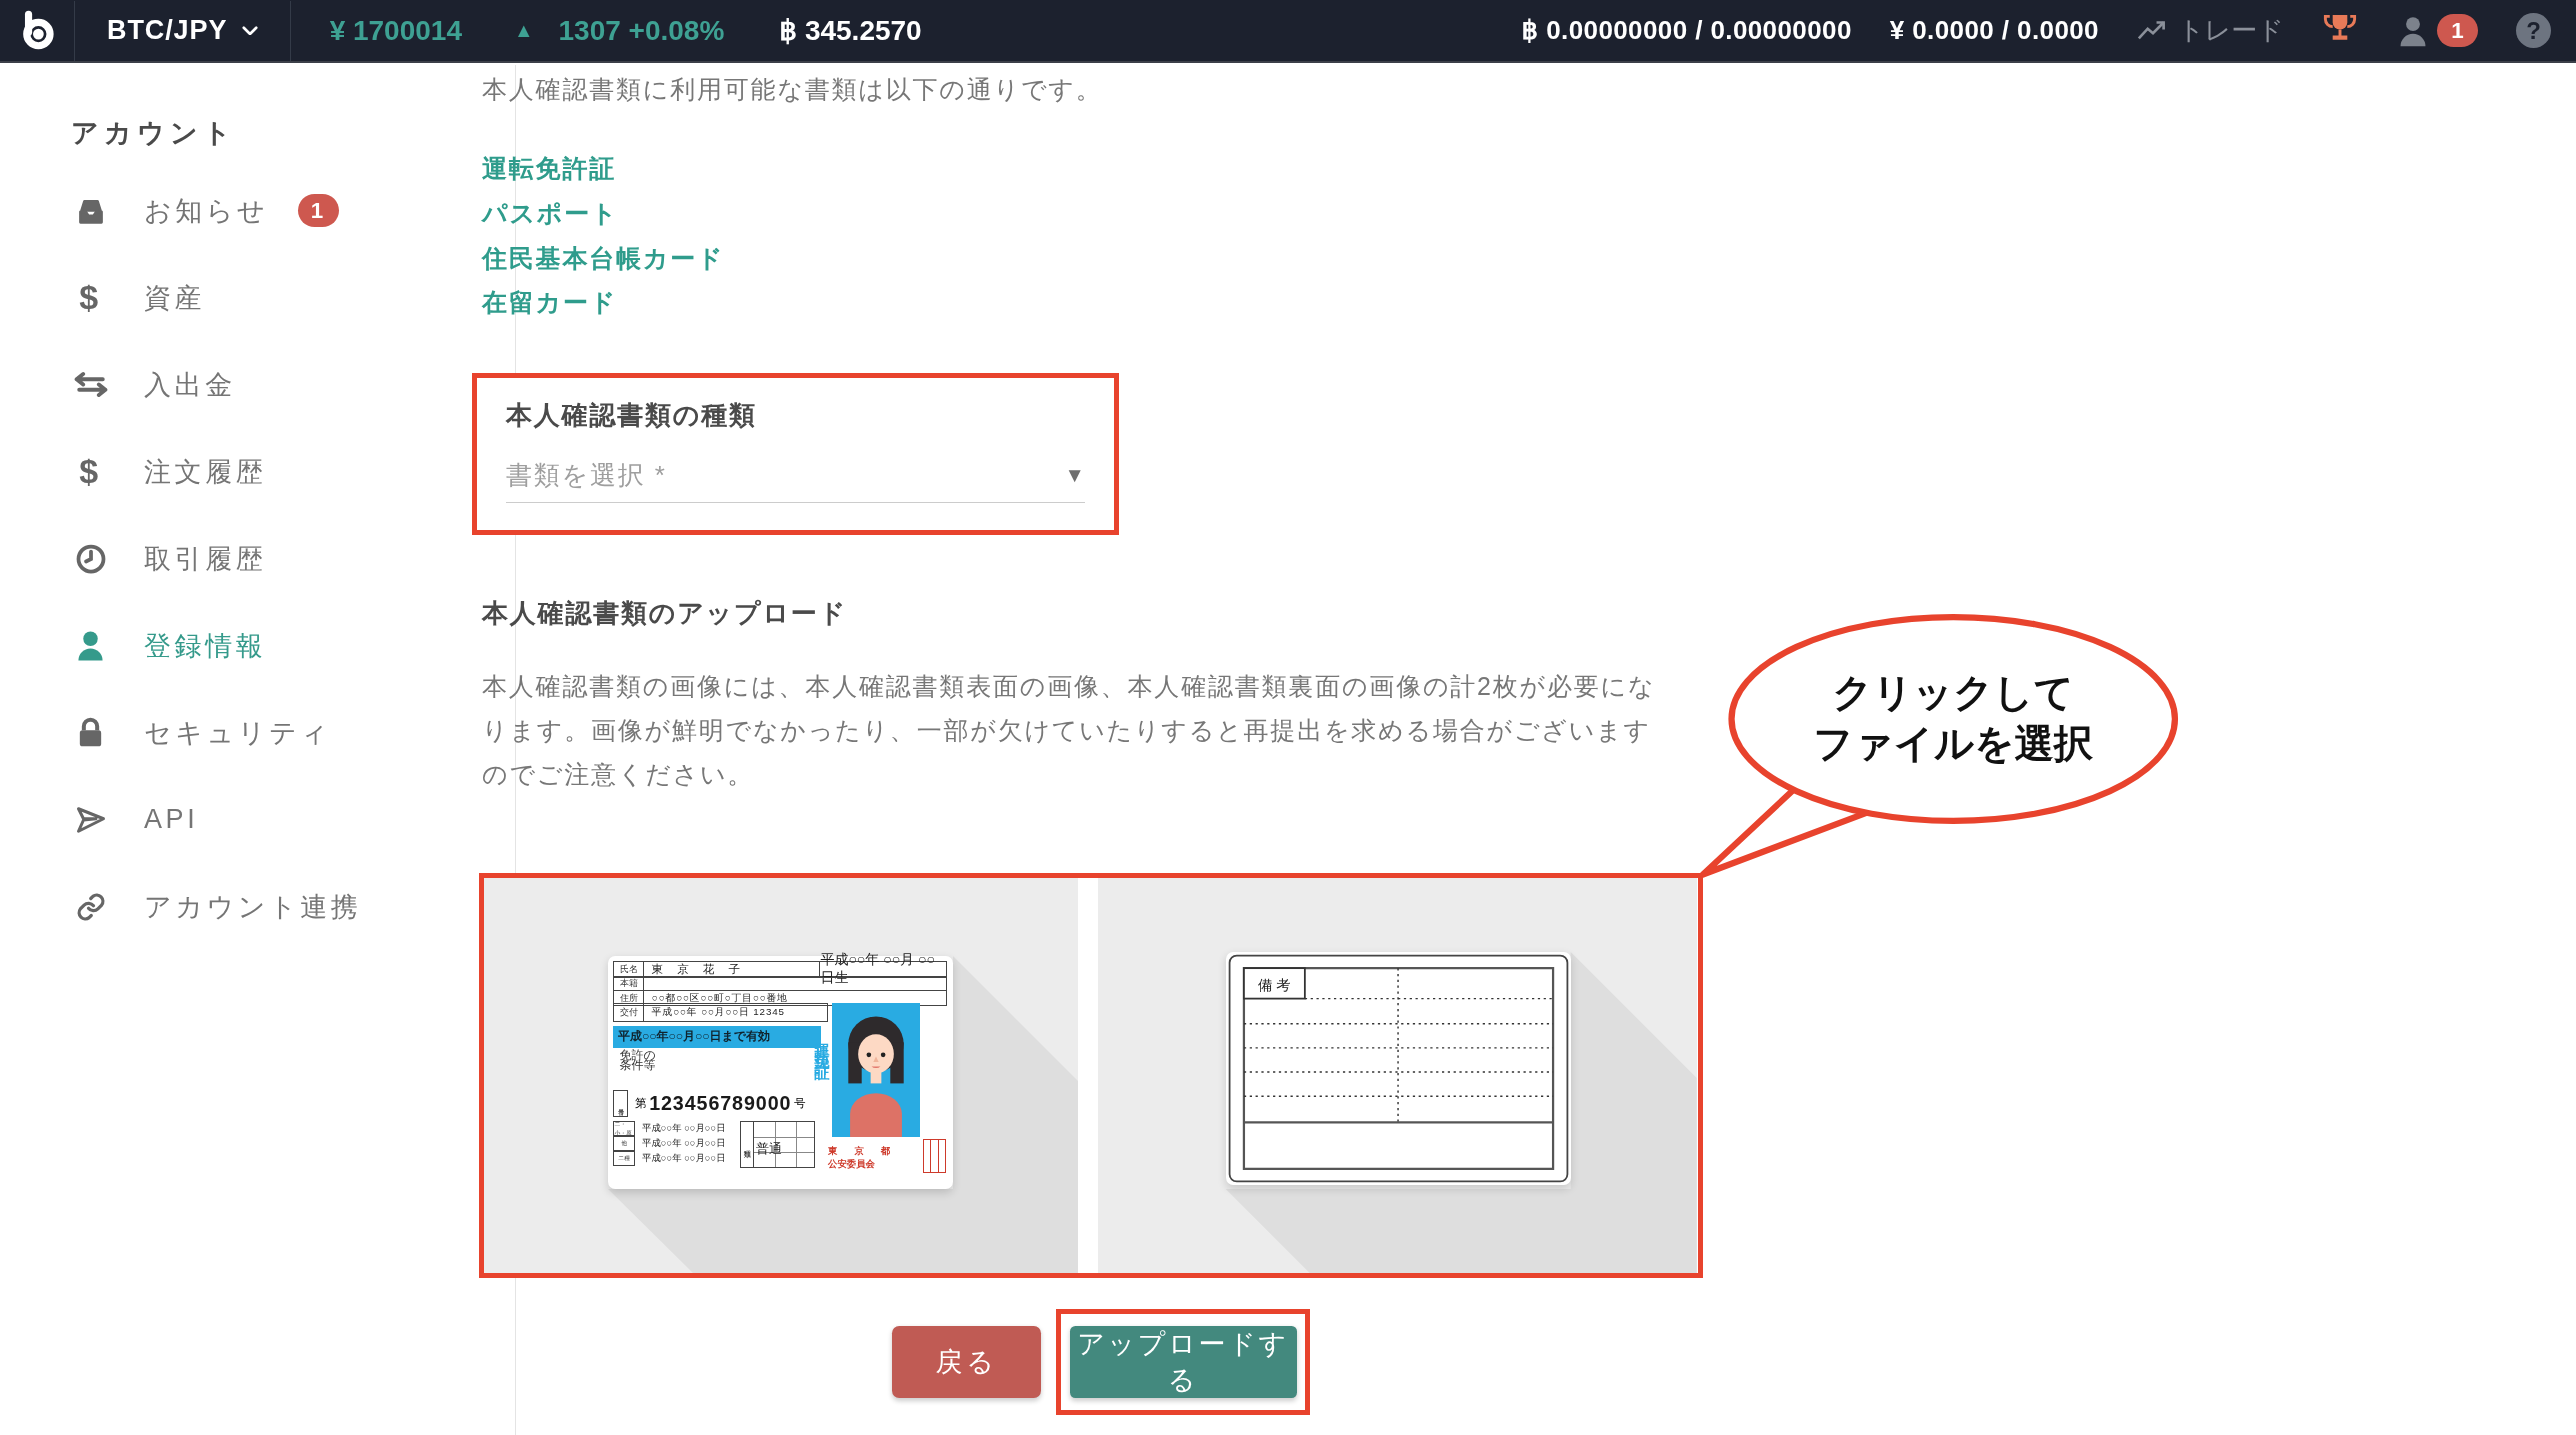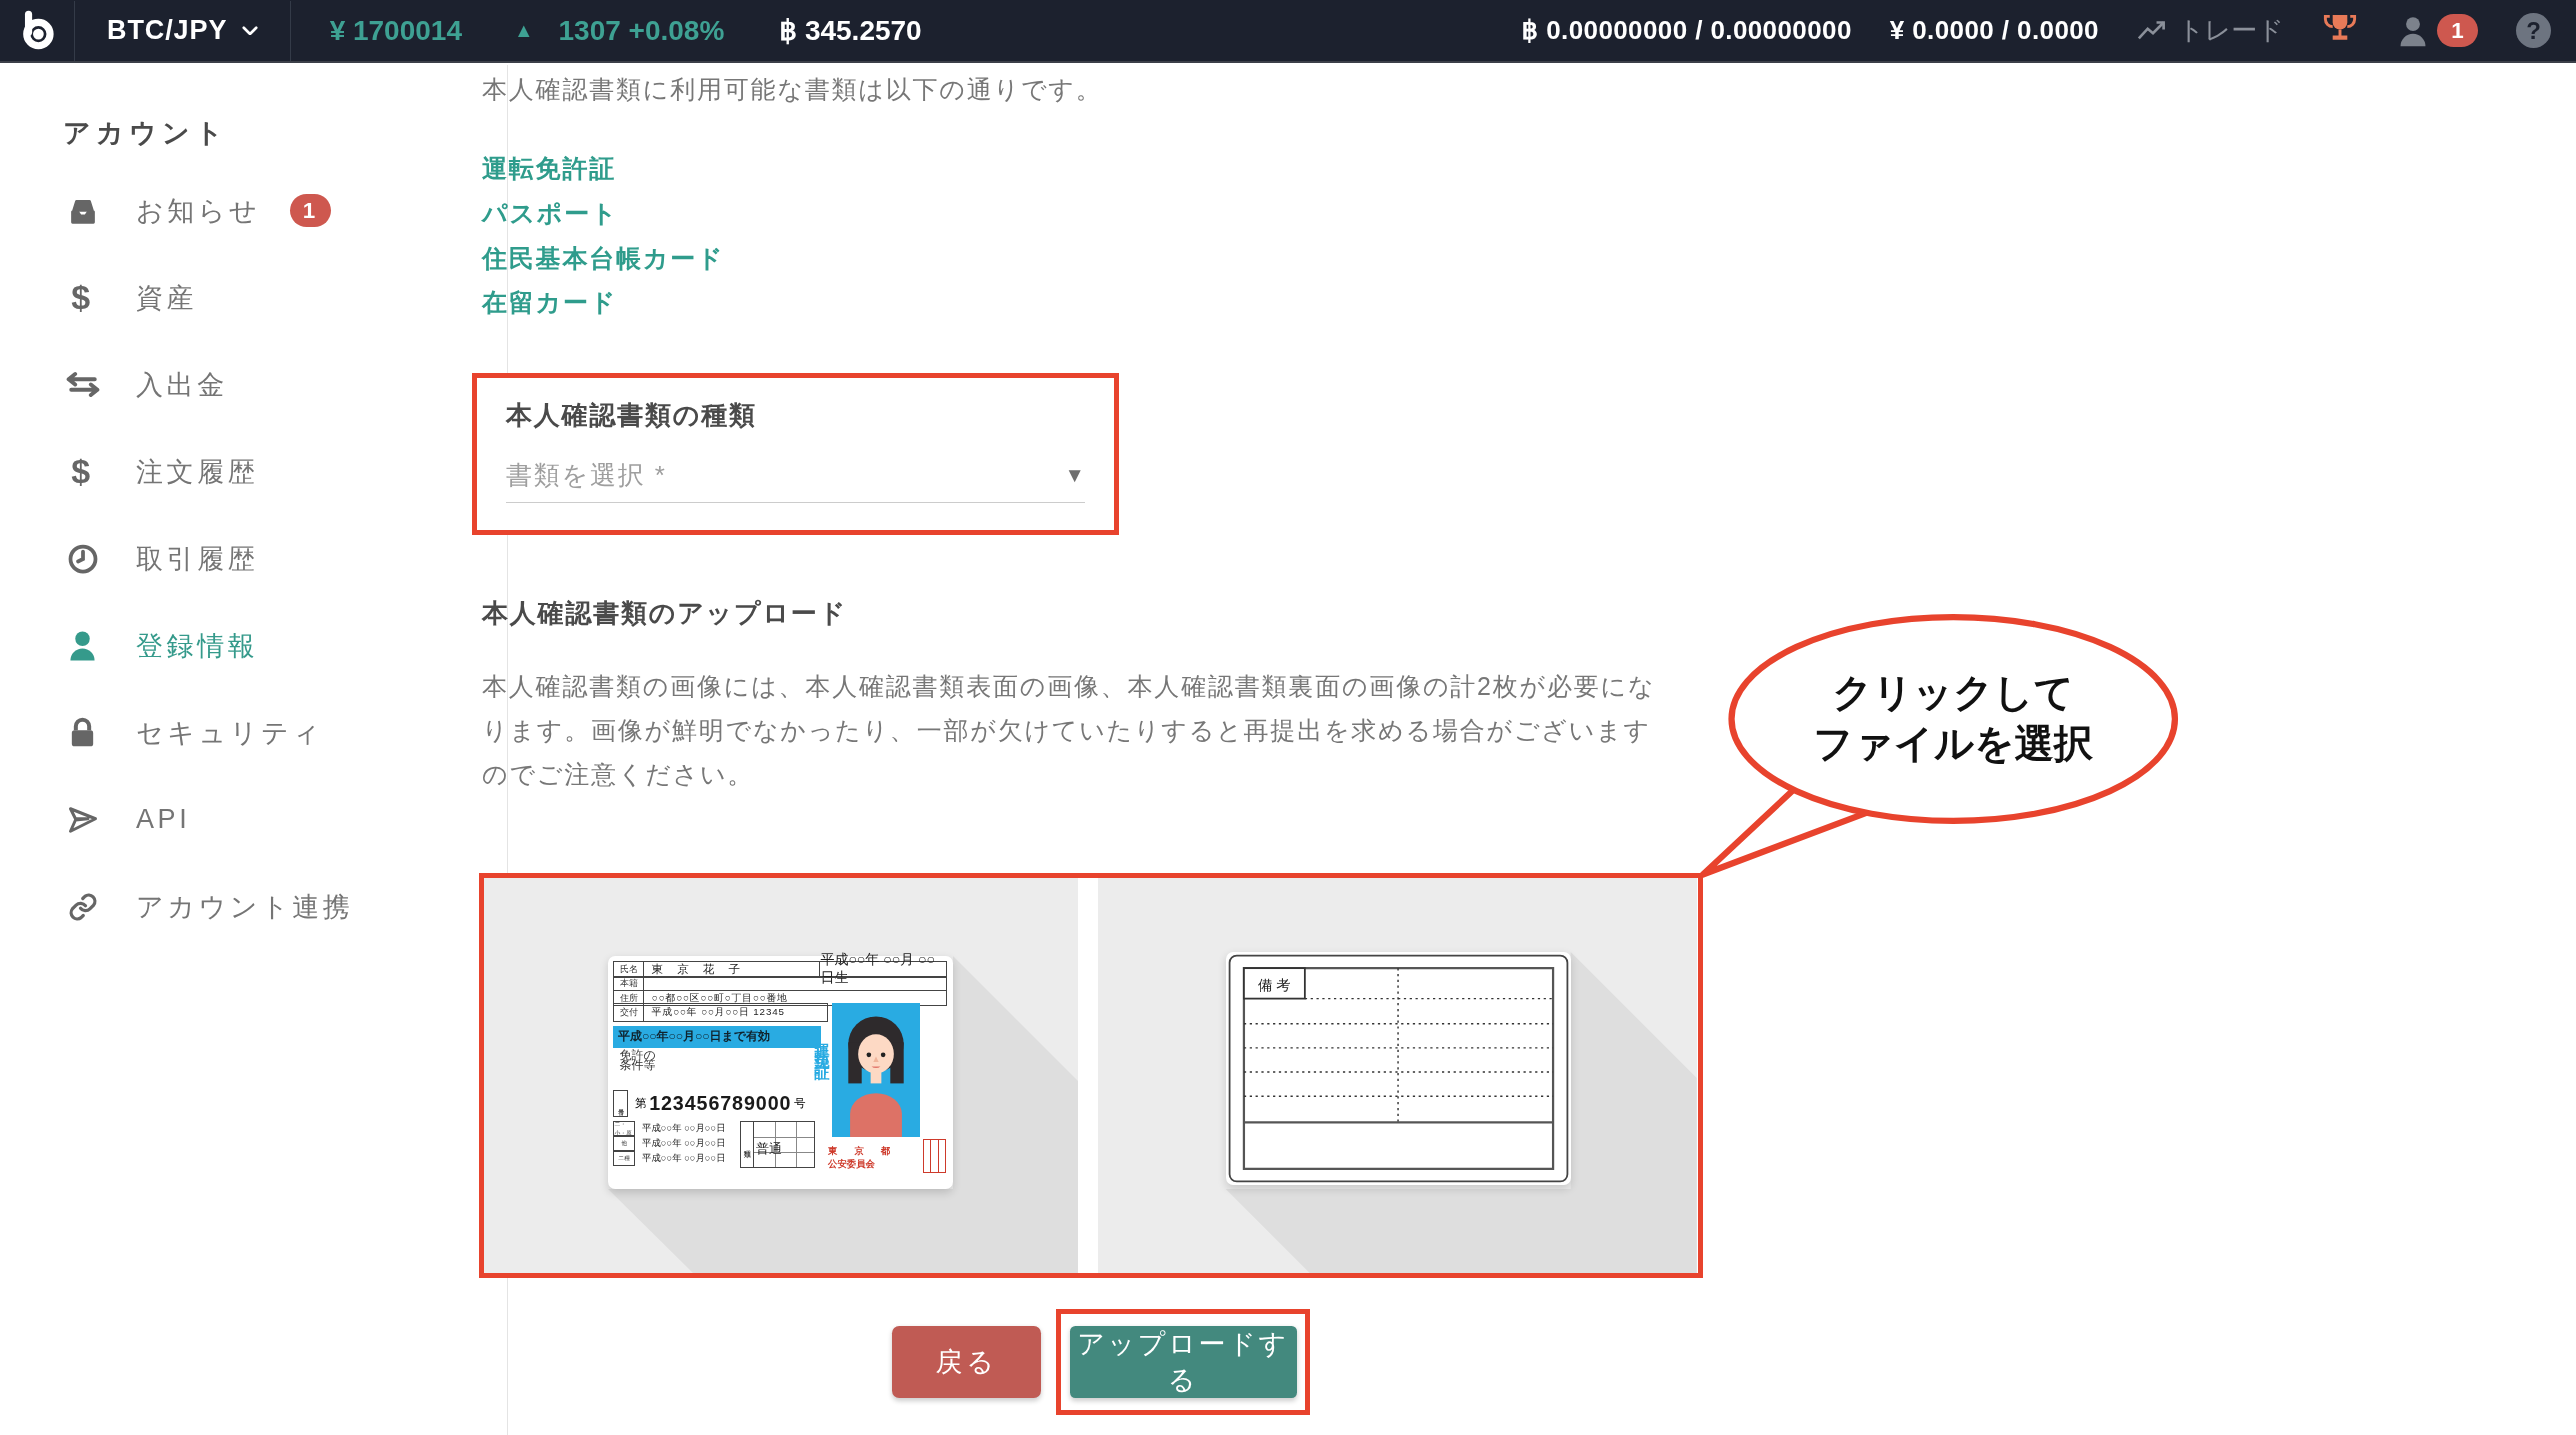--- a/index.html
+++ b/index.html
@@ -19,21 +19,21 @@
   .tb-right { margin-left:auto; display:flex; align-items:center; gap:38px; padding-right:25px; }
   .balance { font-size:26px; font-weight:bold; letter-spacing:0.4px; }
   .trade-link { display:flex; align-items:center; gap:9px; color:#8b909a; font-size:26px; cursor:pointer; }
   .user-wrap { display:flex; align-items:center; gap:7.2px; cursor:pointer; }
   .badge-pill { min-width:41px; height:33px; background:#ce584f; border-radius:17px; color:#fff; font-size:22.4px;
                 font-weight:bold; display:flex; align-items:center; justify-content:center; padding:0 10.7px; }
   .help-circle { width:35px; height:35px; border-radius:50%; background:#6d7480; color:#1c212e; font-size:24px;
                  font-weight:bold; display:flex; align-items:center; justify-content:center; cursor:pointer; }
 
   
-  .sidebar { position:absolute; top:65px; left:8px; bottom:0; width:500px; background:#fff; border-right:1.8px solid #e4e4e4; }
+  .sidebar { position:absolute; top:65px; left:16px; bottom:0; width:500px; background:#fff; border-right:1.8px solid #e4e4e4; }
   .sb-header { margin:50px 0 16px 55px; font-size:27px; font-weight:bold; color:#4a4a4a; letter-spacing:5.4px; }
   .sb-list { list-style:none; }
   .sb-item { height:87px; display:flex; align-items:center; padding-left:55px; color:#757575; font-size:27px;
              letter-spacing:3.6px; cursor:pointer; }
   .sb-item .sb-icon { width:39px; display:flex; justify-content:center; margin-right:34px; }
   .sb-item.active { color:#359a8b; }
   .sb-badge { margin-left:30px; }
 
   
   .intro { position:absolute; left:482px; top:73px; font-size:25px; color:#777; letter-spacing:1.8px; }

